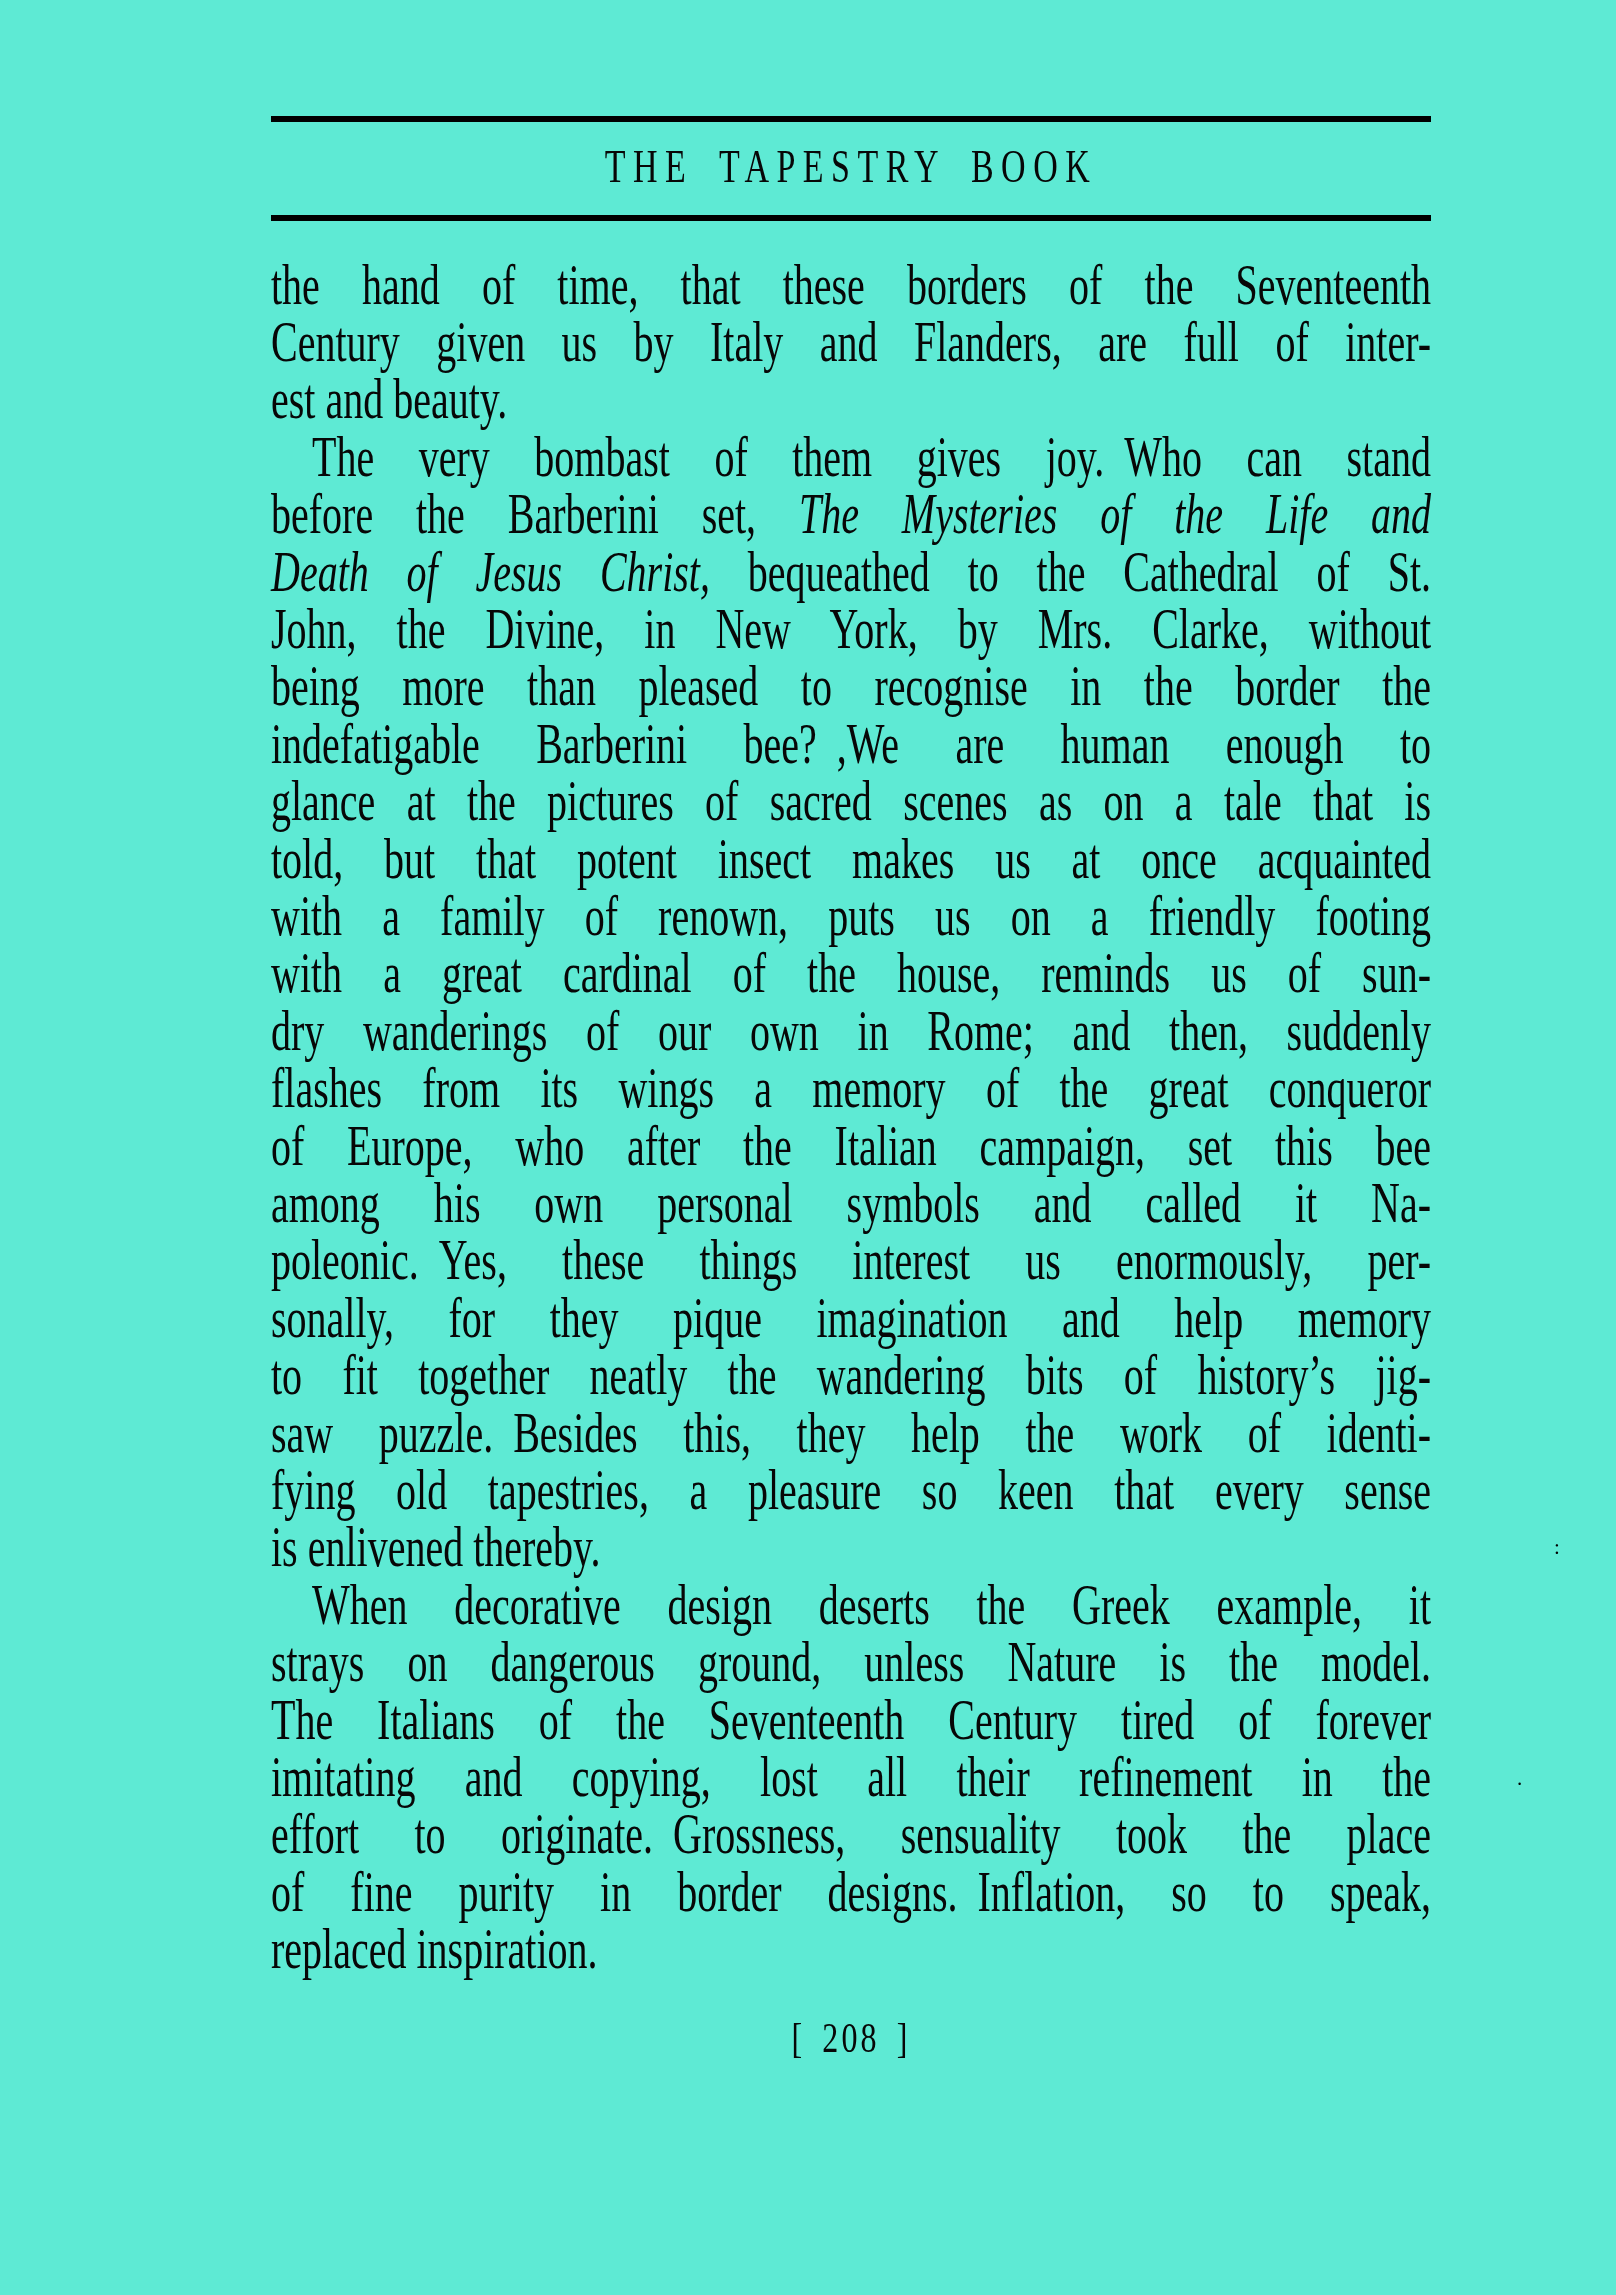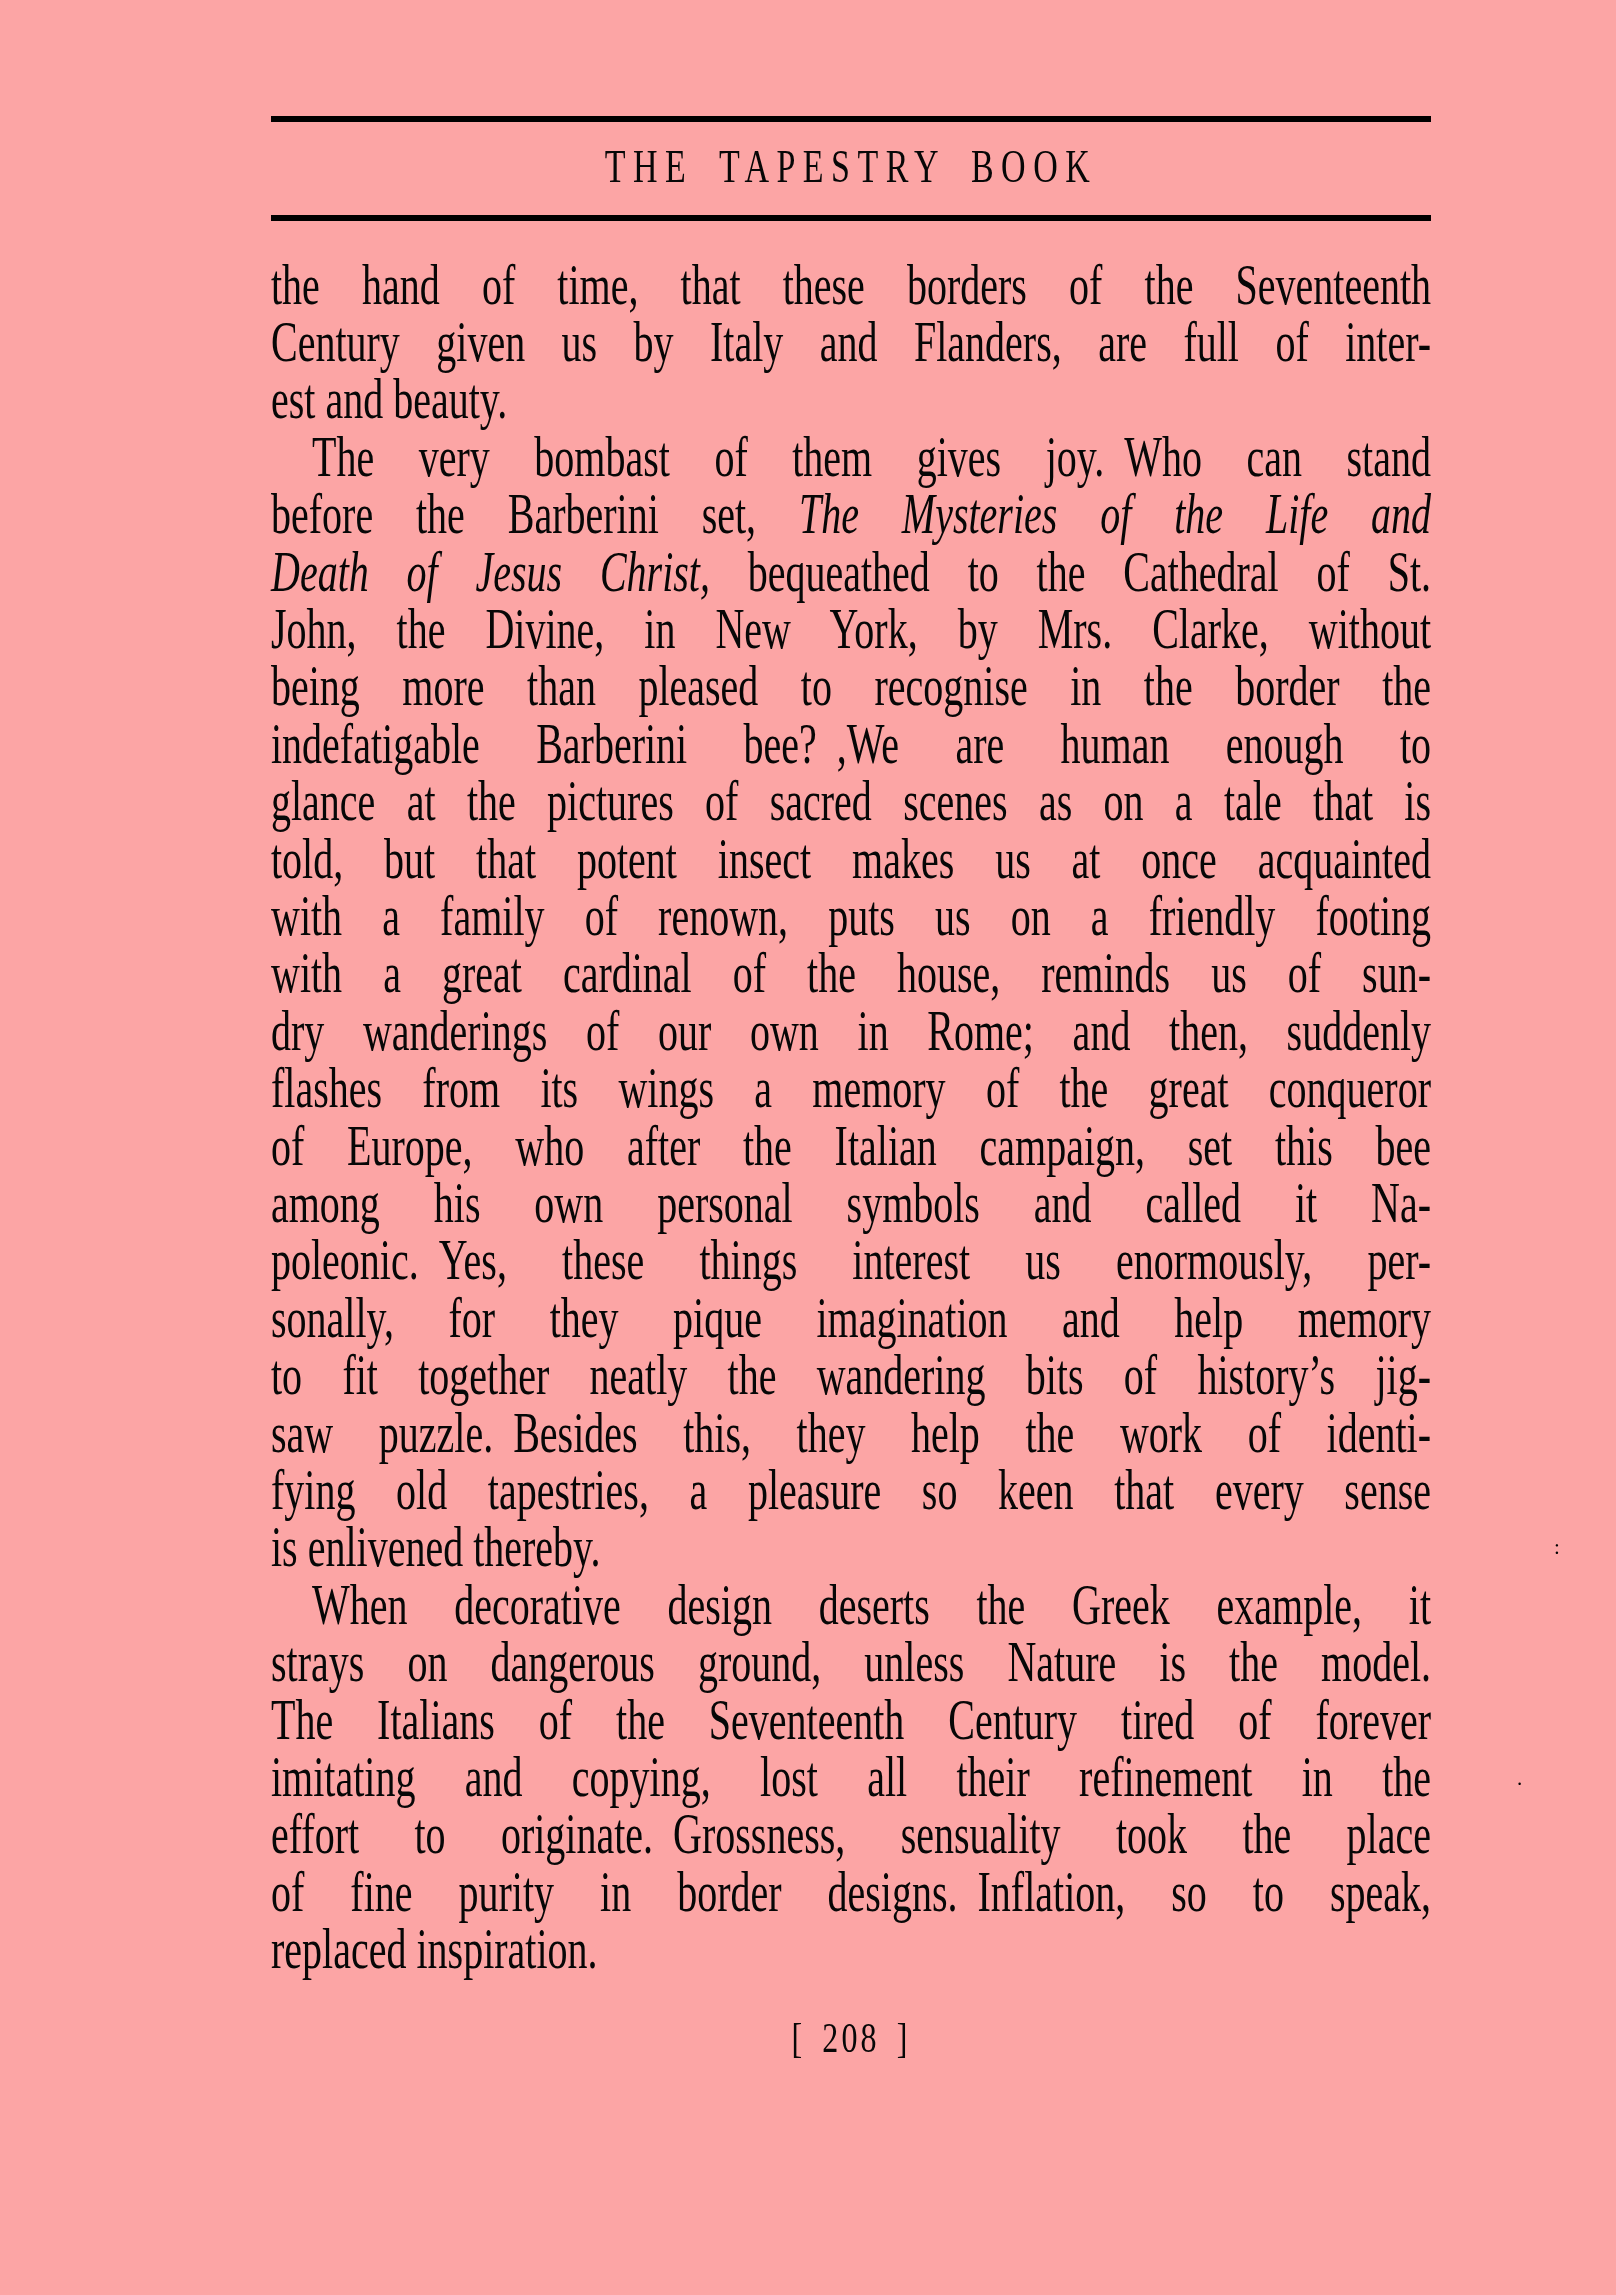--- a/index.html
+++ b/index.html
@@ -1,20 +1,20 @@
 <!DOCTYPE html>
 <html style="font-size:11.3px"><head>
 <meta charset="utf-8">
 <style>
   html, body { margin: 0; padding: 0; background: #ffffff; }
   .page {
     position: relative;
     width: 1617px;
     height: 2295px;
-    background: #fca5a5;
+    background: #5eead4;
     color: #070707;
     font-family: "Liberation Serif", "DejaVu Serif", serif;
     overflow: hidden;
   }
   .rule {
     position: absolute;
     left: 271px;
     width: 1160px;
     background: #000000;
   }

